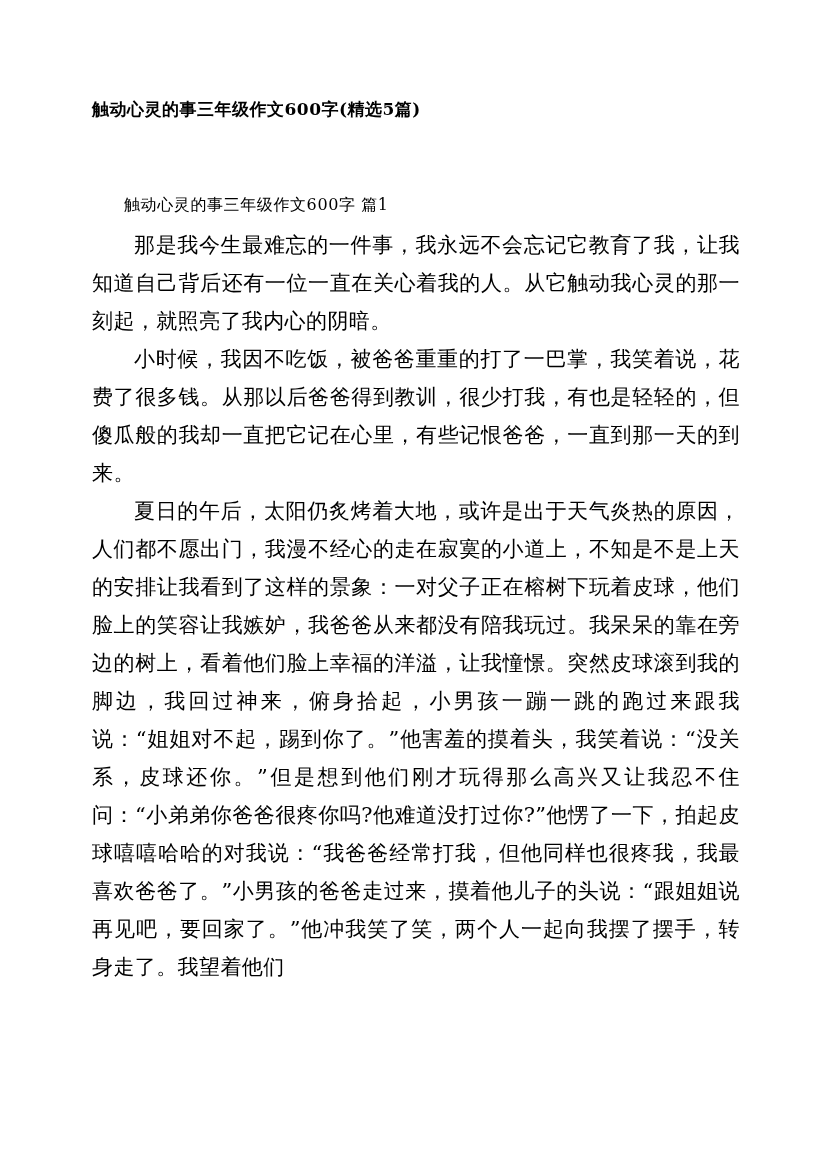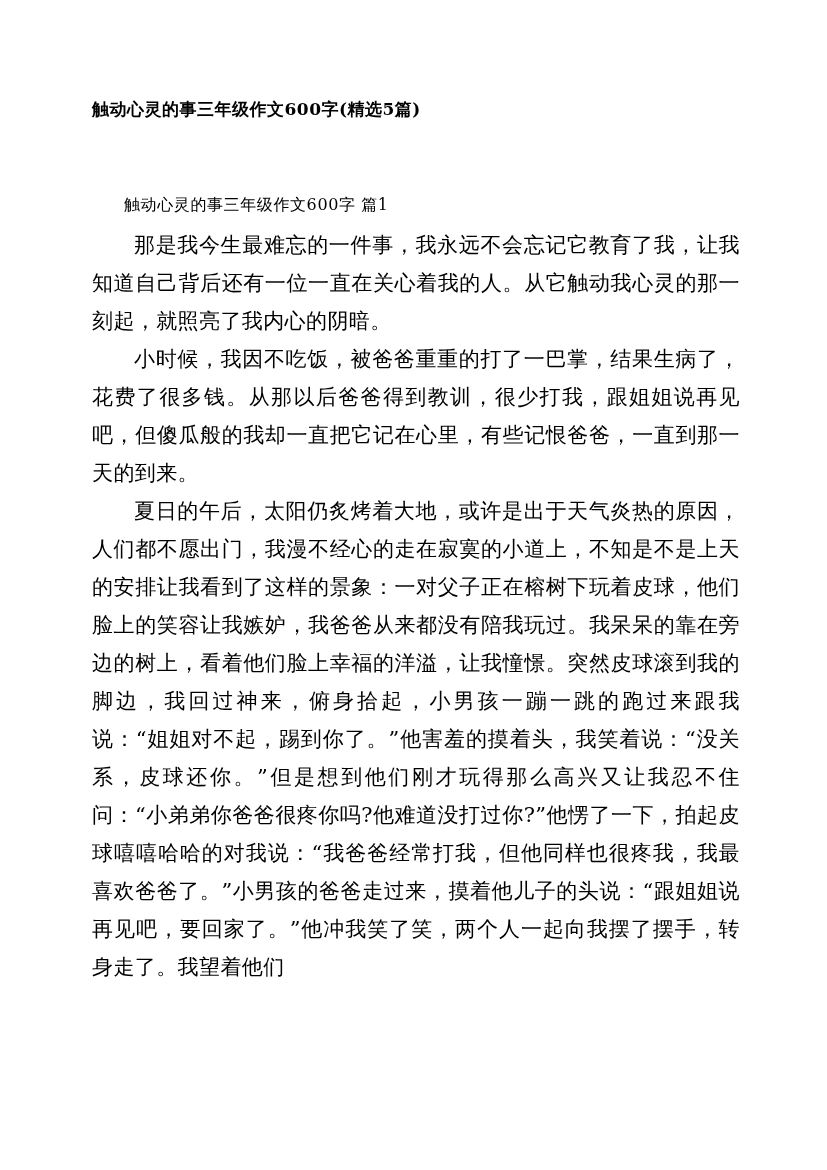--- a/index.html
+++ b/index.html
@@ -67,18 +67,18 @@
 <div class="page">
 
   <h1 class="doc-title">触动心灵的事三年级作文600字(精选5篇)</h1>
 
   <div class="body-block">
 
     <div class="subtitle">触动心灵的事三年级作文600字 篇1</div>
 
     <p class="para">那是我今生最难忘的一件事，我永远不会忘记它教育了我，让我知道自己背后还有一位一直在关心着我的人。从它触动我心灵的那一刻起，就照亮了我内心的阴暗。</p>
 
-    <p class="para">小时候，我因不吃饭，被爸爸重重的打了一巴掌，结果生病了，花费了很多钱。从那以后爸爸得到教训，很少打我，跟姐姐说再见吧，但傻瓜般的我却一直把它记在心里，有些记恨爸爸，一直到那一天的到来。</p>
+    <p class="para">小时候，我因不吃饭，被爸爸重重的打了一巴掌，我笑着说，花费了很多钱。从那以后爸爸得到教训，很少打我，有也是轻轻的，但傻瓜般的我却一直把它记在心里，有些记恨爸爸，一直到那一天的到来。</p>
 
     <p class="para">夏日的午后，太阳仍炙烤着大地，或许是出于天气炎热的原因，人们都不愿出门，我漫不经心的走在寂寞的小道上，不知是不是上天的安排让我看到了这样的景象：一对父子正在榕树下玩着皮球，他们脸上的笑容让我嫉妒，我爸爸从来都没有陪我玩过。我呆呆的靠在旁边的树上，看着他们脸上幸福的洋溢，让我憧憬。突然皮球滚到我的脚边，我回过神来，俯身拾起，小男孩一蹦一跳的跑过来跟我说：“姐姐对不起，踢到你了。”他害羞的摸着头，我笑着说：“没关系，皮球还你。”但是想到他们刚才玩得那么高兴又让我忍不住问：“小弟弟你爸爸很疼你吗?他难道没打过你?”他愣了一下，拍起皮球嘻嘻哈哈的对我说：“我爸爸经常打我，但他同样也很疼我，我最喜欢爸爸了。”小男孩的爸爸走过来，摸着他儿子的头说：“跟姐姐说再见吧，要回家了。”他冲我笑了笑，两个人一起向我摆了摆手，转身走了。我望着他们</p>
 
   </div>
 </div>
 
 </body></html>

